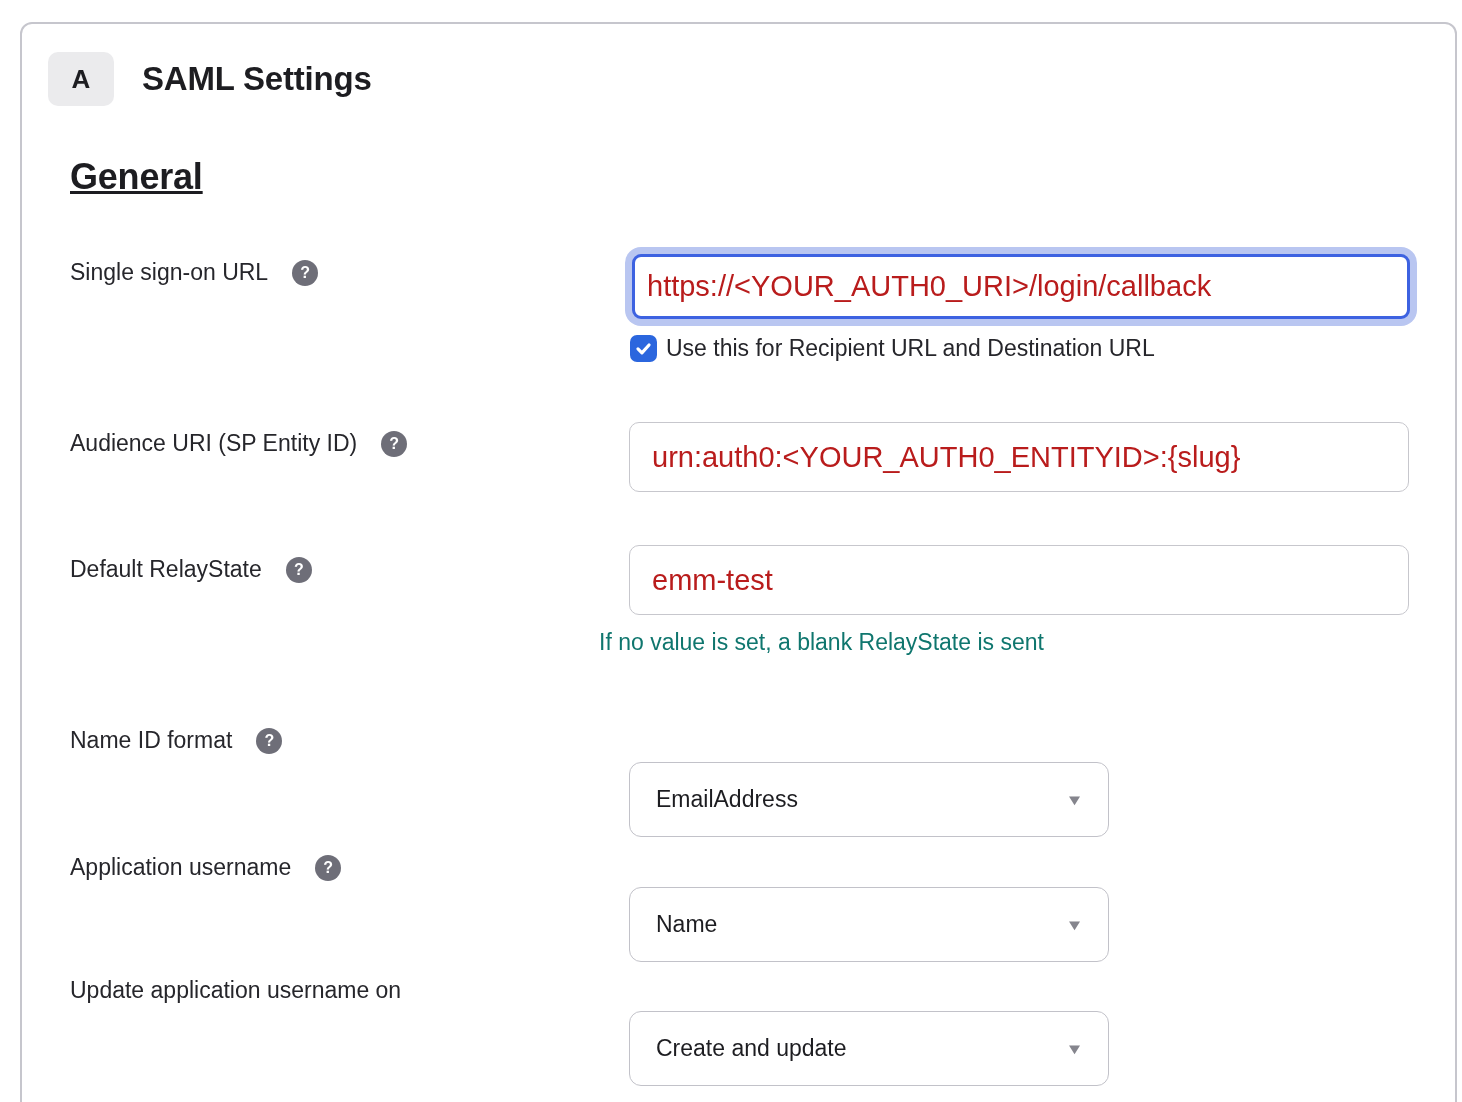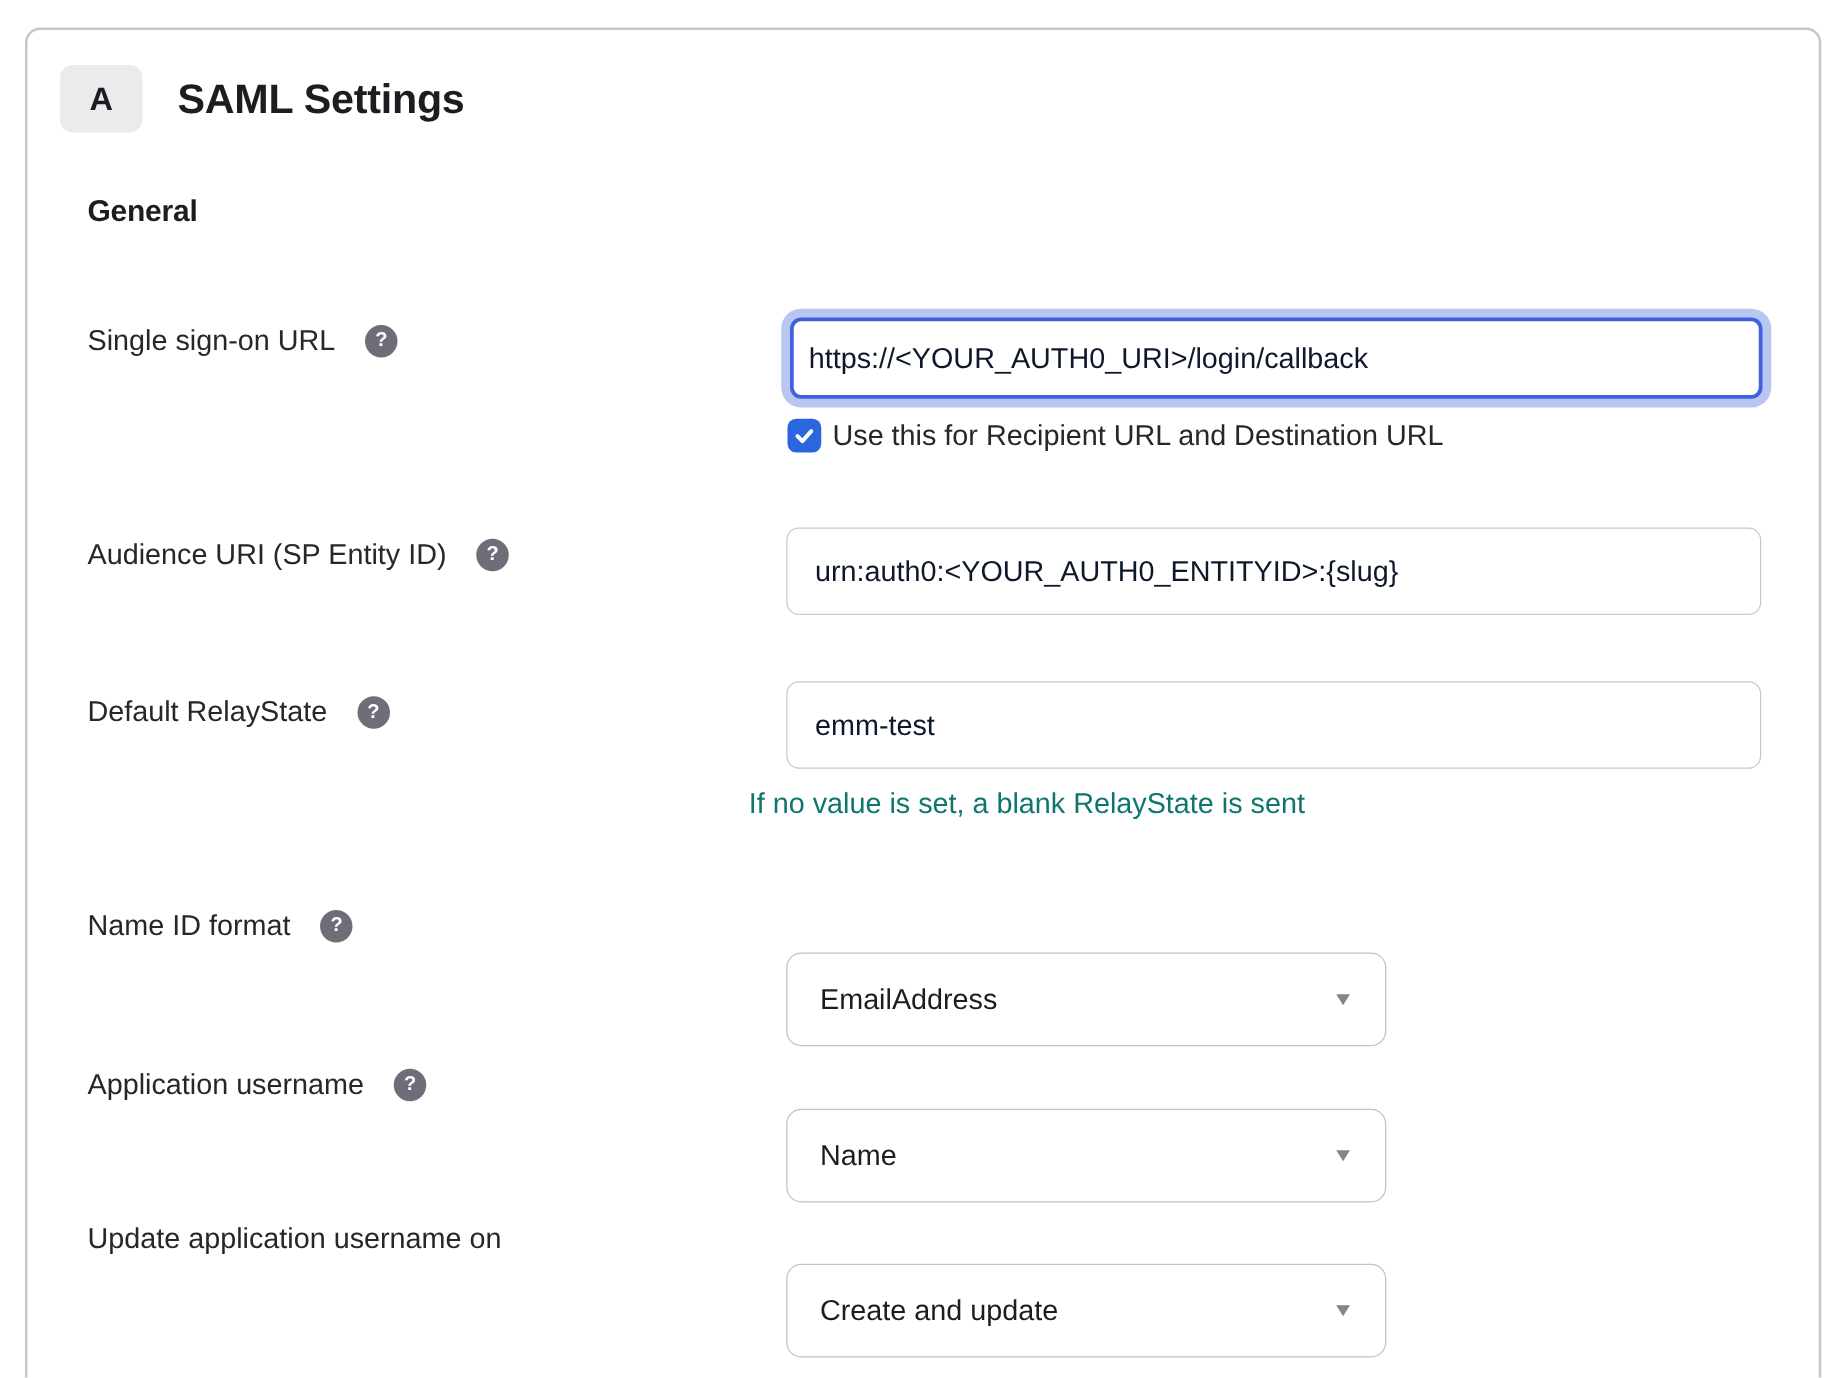--- a/index.html
+++ b/index.html
@@ -28,21 +28,21 @@
     display: flex; align-items: center; justify-content: center;
     font-size: 26px; font-weight: 700; color: #1d1d21;
   }
   .section-title {
     position: absolute; left: 120px; top: 28px; height: 54px;
     display: flex; align-items: center;
     font-size: 33px; font-weight: 700; letter-spacing: -0.2px;
   }
   .subsection-title {
     position: absolute; left: 48px; top: 132px;
-    font-size: 24px; font-weight: 700; letter-spacing: -0.2px;
+    font-size: 36px; font-weight: 700; letter-spacing: -0.2px; text-decoration: underline;
   }
   
   .label-row {
     position: absolute; left: 48px; height: 30px;
     display: flex; align-items: flex-end; gap: 24px;
   }
   .label-text {
     font-size: 23px; color: #26262b; white-space: nowrap;
   }
   .help-icon {
@@ -55,21 +55,21 @@
     flex: 0 0 auto;
   }
   
   .text-input {
     position: absolute; left: 607px;
     width: 780px; height: 68px;
     border: 1.5px solid #c7c7cd;
     border-radius: 10px;
     background: #ffffff;
     font-family: "Liberation Sans", sans-serif;
-    font-size: 23px; color: #0f172a;
+    font-size: 29px; color: #b91c1c;
     padding: 0 22px;
     outline: none;
   }
   .text-input.focused {
     left: 610px; width: 778px; height: 65px;
     border: 3px solid #3d62e1;
     border-radius: 9px;
     box-shadow: 0 0 0 7px #b9c6f1;
     padding: 0 12px;
   }

